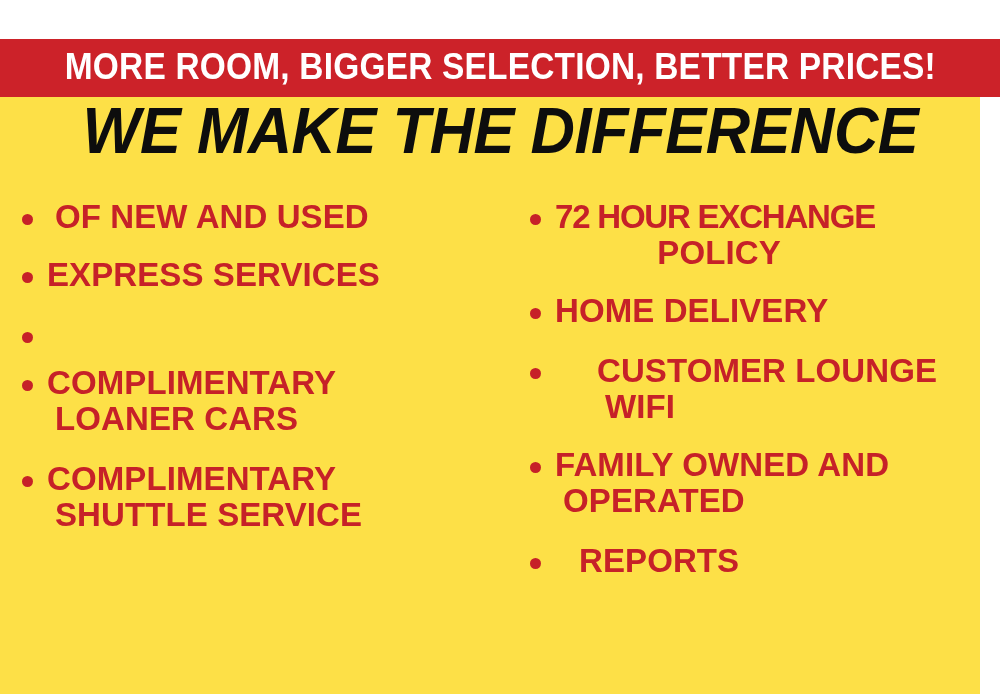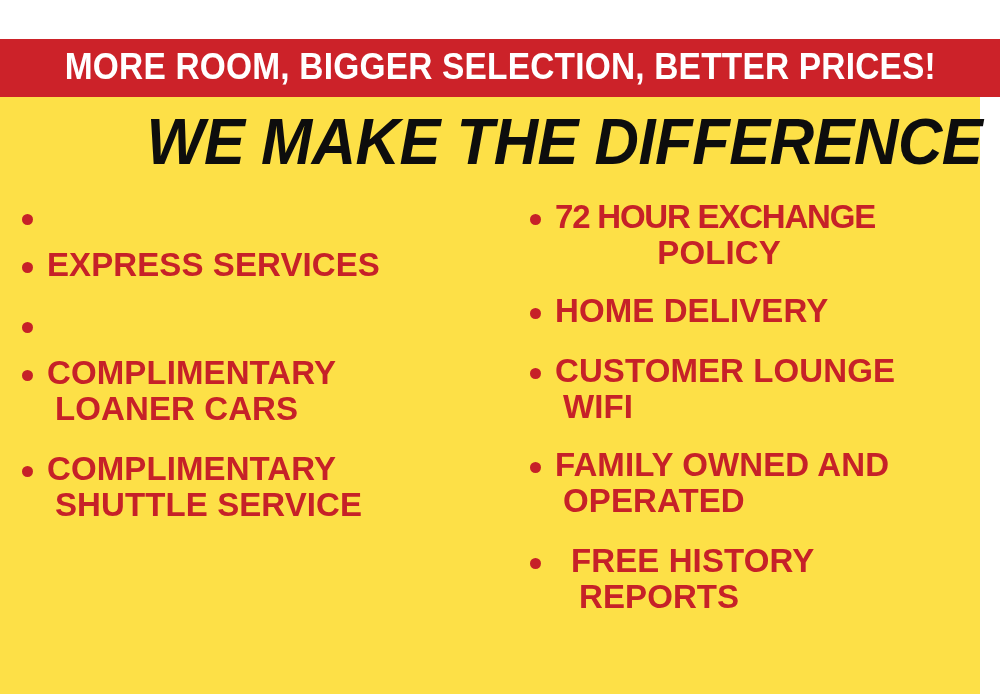--- a/index.html
+++ b/index.html
@@ -46,23 +46,23 @@
     white-space: nowrap;
     transform: scaleX(0.93);
     transform-origin: center center;
     padding-bottom: 2px;
   }
 
   
   .headline {
     position: absolute;
     left: 0;
-    top: 71px;
-    width: 1000px;
-    text-align: right;
+    top: 60px;
+    width: 1000px;
+    text-align: center;
   }
   .headline-text {
     display: inline-block;
     color: #0d0d0d;
     font-family: "Liberation Sans", sans-serif;
     font-weight: 700;
     font-style: italic;
     font-size: 64px;
     line-height: 64px;
     letter-spacing: -0.5px;
@@ -128,21 +128,21 @@
   }
 
   
   .column-left .bullet-item:nth-child(1) { margin-bottom: 22px; }
   .column-left .bullet-item:nth-child(2) { margin-bottom: 24px; }
   .column-left .bullet-item:nth-child(3) { margin-bottom: 22px; }
   .column-left .bullet-item:nth-child(4) { margin-bottom: 24px; }
 
   .column-right .bullet-item:nth-child(1) { margin-bottom: 22px; text-align: center; }
   .column-right .bullet-item:nth-child(2) { margin-bottom: 24px; }
-  .column-right .bullet-item:nth-child(3) { margin-bottom: 22px; }
+  .column-right .bullet-item:nth-child(3) { margin-bottom: 22px; gap: 42px; }
   .column-right .bullet-item:nth-child(4) { margin-bottom: 24px; }
   .column-right .bullet-item:nth-child(5) { margin-bottom: 22px; gap: 16px; }
 </style>
 </head>
 <body>
 
 <div id="ad-banner">
 
   <div class="top-banner">
     <div class="top-banner-text">MORE ROOM, BIGGER SELECTION, BETTER PRICES!</div>
@@ -150,20 +150,21 @@
 
   <div class="headline">
     <span class="headline-text">WE MAKE THE DIFFERENCE</span>
   </div>
 
   <div class="columns">
     <div class="column column-left">
         <div class="bullet-item">
           <span class="bullet-dot"></span>
           <div class="bullet-text">
+            <span class="line indent">OF NEW AND USED</span>
           </div>
         </div>
         <div class="bullet-item">
           <span class="bullet-dot"></span>
           <div class="bullet-text">
             <span class="line">EXPRESS SERVICES</span>
           </div>
         </div>
         <div class="bullet-item">
           <span class="bullet-dot"></span>
@@ -207,20 +208,19 @@
         <div class="bullet-item">
           <span class="bullet-dot"></span>
           <div class="bullet-text">
             <span class="line">FAMILY OWNED AND</span>
             <span class="line indent">OPERATED</span>
           </div>
         </div>
         <div class="bullet-item">
           <span class="bullet-dot"></span>
           <div class="bullet-text">
-            <span class="line">FREE HISTORY</span>
             <span class="line indent">REPORTS</span>
           </div>
         </div>
       </div>
   </div>
 
 </div>
 
 </body></html>

